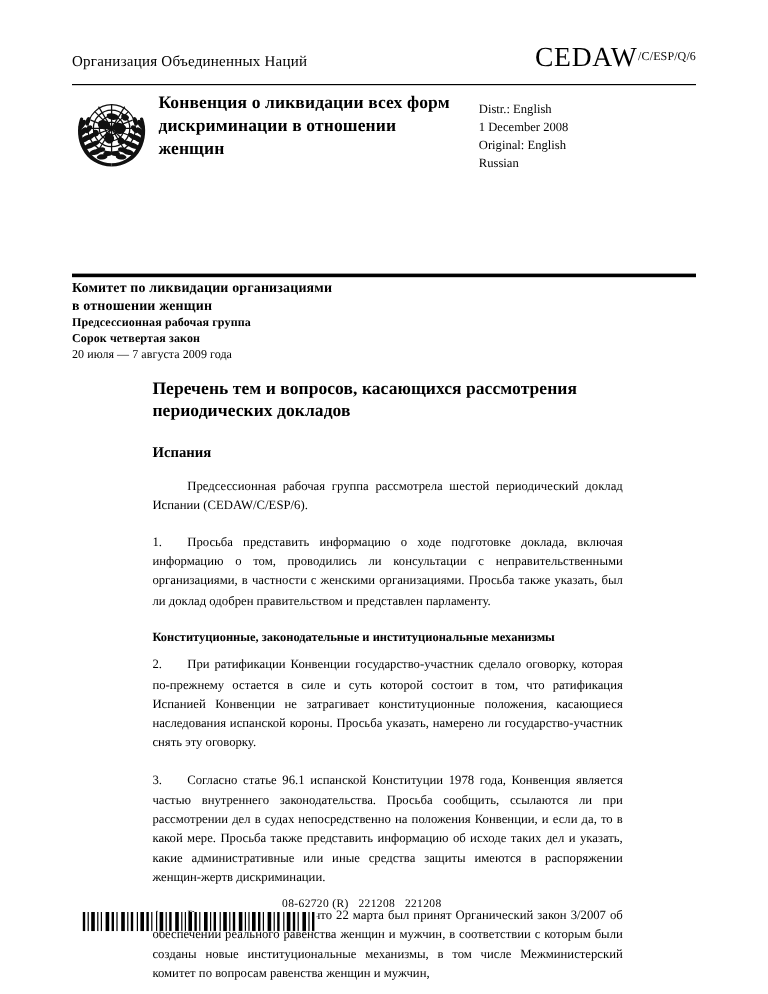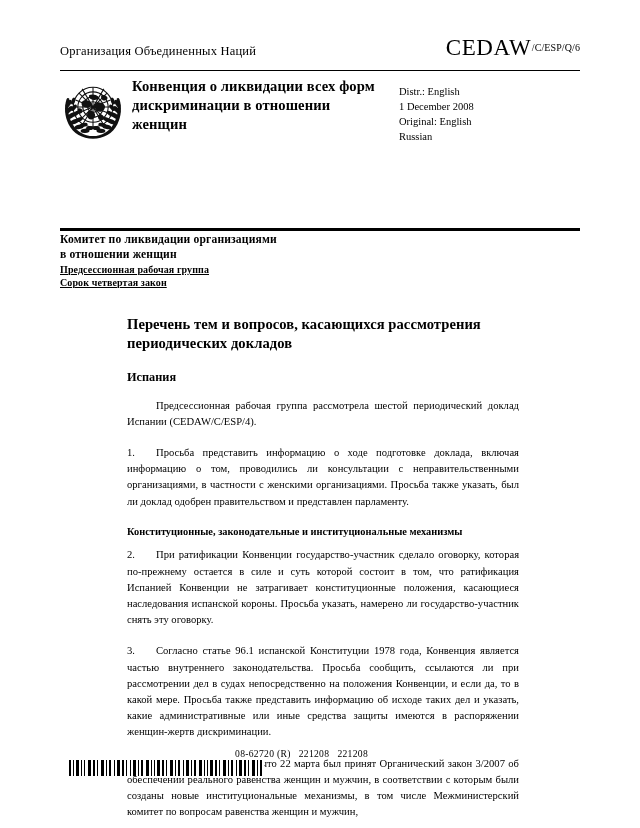--- a/index.html
+++ b/index.html
@@ -130,21 +130,20 @@
     font-weight: bold;
     font-size: 11.6px;
     line-height: 1.28;
     letter-spacing: 0.15px;
   }
   .committee-sub {
     font-weight: bold;
     font-size: 10px;
     line-height: 1.3;
     letter-spacing: 0.1px;
-    text-decoration: underline;
   }
   .committee-dates {
     font-size: 10px;
     line-height: 1.35;
     letter-spacing: 0.05px;
   }
 
   
   .body-col {
     position: absolute;
@@ -309,29 +308,30 @@
     </div>
   </div>
 
   <div class="rule-thick"></div>
 
   <div class="committee">
     <div class="committee-name">Комитет по ликвидации организациями</div>
     <div class="committee-name">в отношении женщин</div>
     <div class="committee-sub">Предсессионная рабочая группа</div>
     <div class="committee-sub">Сорок четвертая закон</div>
+    <div class="committee-dates">20 июля — 7 августа 2009 года</div>
   </div>
 
   <div class="body-col">
 
     <h1 class="doc-title">Перечень тем и вопросов, касающихся рассмотрения периодических докладов</h1>
 
     <h2 class="country">Испания</h2>
 
-    <p class="intro">Предсессионная рабочая группа рассмотрела шестой периодический доклад Испании (CEDAW/C/ESP/4).</p>
+    <p class="intro">Предсессионная рабочая группа рассмотрела шестой периодический доклад Испании (CEDAW/C/ESP/6).</p>
 
 
     <p class="para">
       <span class="num">1.</span><span>Просьба представить информацию о ходе подготовке доклада, включая информацию о том, проводились ли консультации с неправительственными организациями, в частности с женскими организациями. Просьба также указать, был ли доклад одобрен правительством и представлен парламенту.</span>
     </p>
 
     <h3 class="sec-head">Конституционные, законодательные и институциональные механизмы</h3>
 
     <p class="para">
       <span class="num">2.</span><span>При ратификации Конвенции государство-участник сделало оговорку, которая по-прежнему остается в силе и суть которой состоит в том, что ратификация Испанией Конвенции не затрагивает конституционные положения, касающиеся наследования испанской короны. Просьба указать, намерено ли государство-участник снять эту оговорку.</span>

